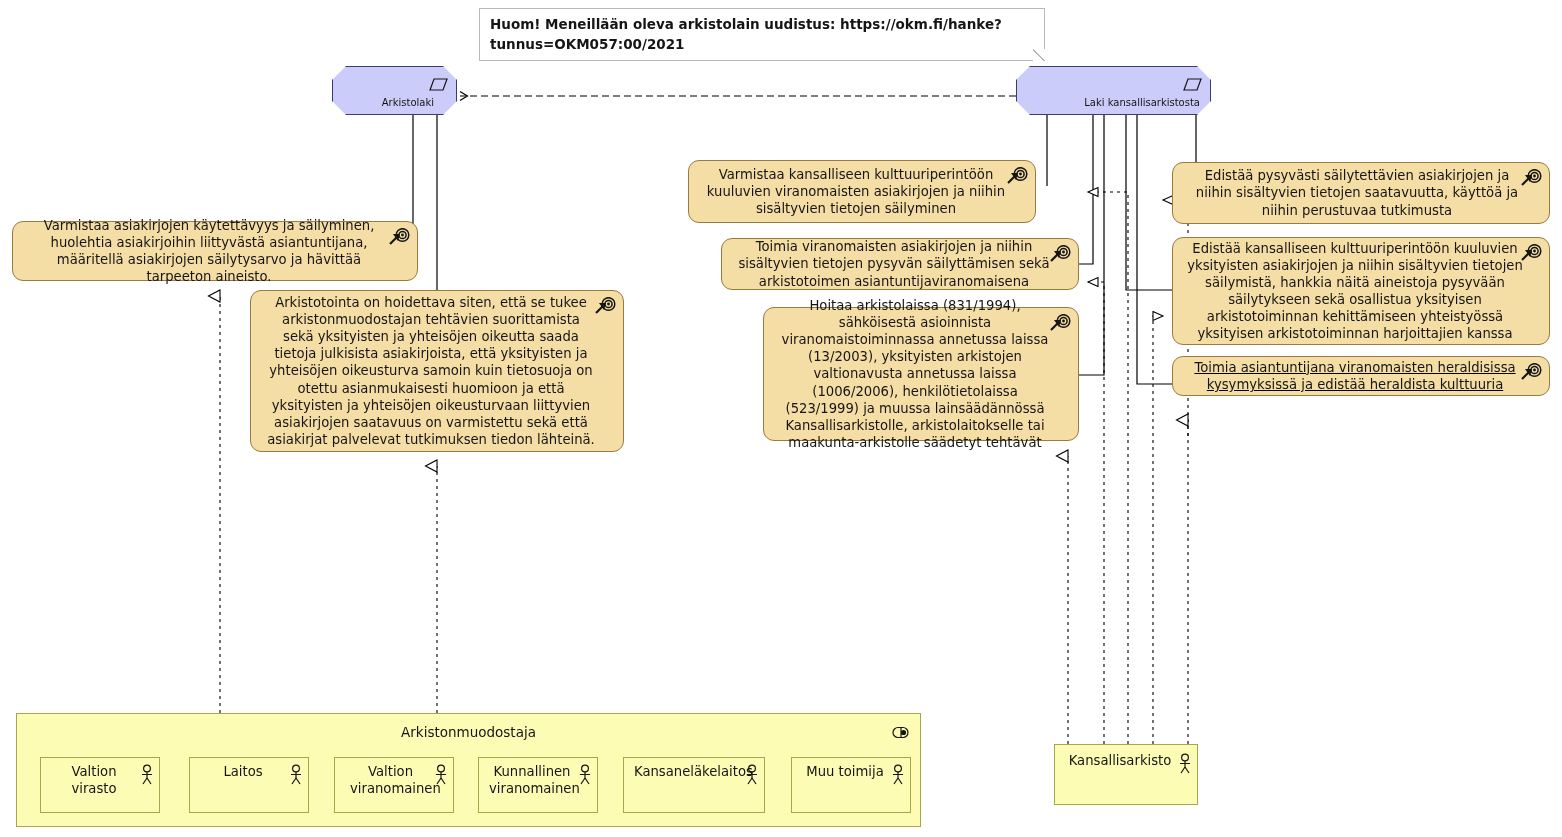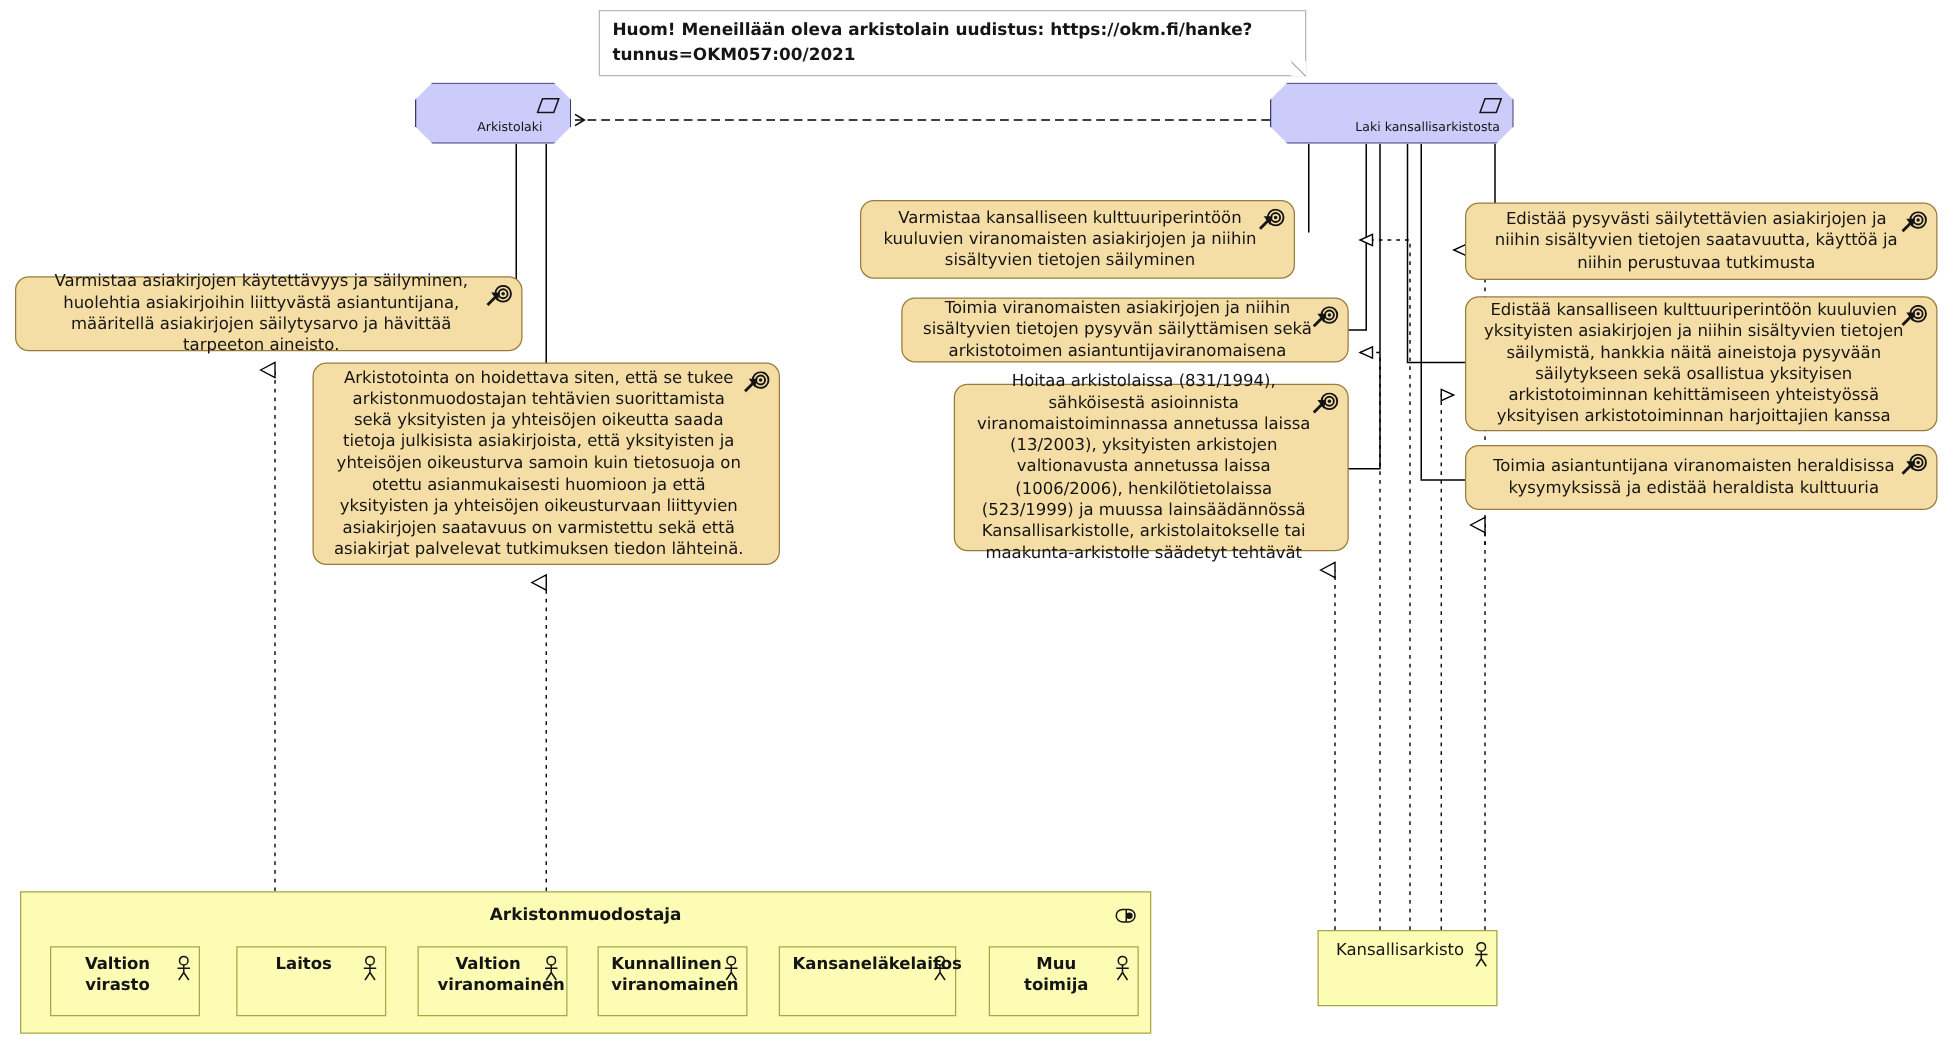--- a/index.html
+++ b/index.html
@@ -227,34 +227,34 @@
       <svg width="22" height="18" viewBox="0 0 22 18">
         <path d="M1,16 L9,8" stroke="#151515" stroke-width="2.2" fill="none"></path>
         <path d="M4,6 L11,6 L9,13 Z" fill="#151515"></path>
         <circle cx="13.5" cy="7" r="6.3" fill="none" stroke="#151515" stroke-width="1.5"></circle>
         <circle cx="13.5" cy="7" r="3.6" fill="none" stroke="#151515" stroke-width="1.5"></circle>
         <circle cx="13.5" cy="7" r="1.4" fill="#151515"></circle>
       </svg>
     </span>
   </div>
 
-  <div class="goal" style="left:1172px;top:356px;width:378px;height:52px;">
+  <div class="goal" style="left:1172px;top:356px;width:378px;height:40px;text-decoration:underline;">
     <div class="gtext">Toimia asiantuntijana viranomaisten heraldisissa kysymyksissä ja edistää heraldista kulttuuria</div>
     <span class="gicon">
       <svg width="22" height="18" viewBox="0 0 22 18">
         <path d="M1,16 L9,8" stroke="#151515" stroke-width="2.2" fill="none"></path>
         <path d="M4,6 L11,6 L9,13 Z" fill="#151515"></path>
         <circle cx="13.5" cy="7" r="6.3" fill="none" stroke="#151515" stroke-width="1.5"></circle>
         <circle cx="13.5" cy="7" r="3.6" fill="none" stroke="#151515" stroke-width="1.5"></circle>
         <circle cx="13.5" cy="7" r="1.4" fill="#151515"></circle>
       </svg>
     </span>
   </div>
 
-  <div class="group" style="left:16px;top:713px;width:905px;height:114px;font-weight:bold;">
+  <div class="group" style="left:16px;top:713px;width:905px;height:114px;">
     <div class="gtitle">Arkistonmuodostaja</div>
     <span class="grpicon">
       <svg width="18" height="13" viewBox="0 0 18 13">
         <rect x="1" y="1.5" width="15" height="10" rx="5" ry="5" fill="none" stroke="#151515" stroke-width="1.2"></rect>
         <path d="M9,1.5 L9,11.5" stroke="#151515" stroke-width="1.2"></path>
         <circle cx="11.5" cy="6.5" r="2.6" fill="#151515"></circle>
       </svg>
     </span>
 
     <div class="actor" style="left:23px;top:43px;width:120px;height:56px;">

